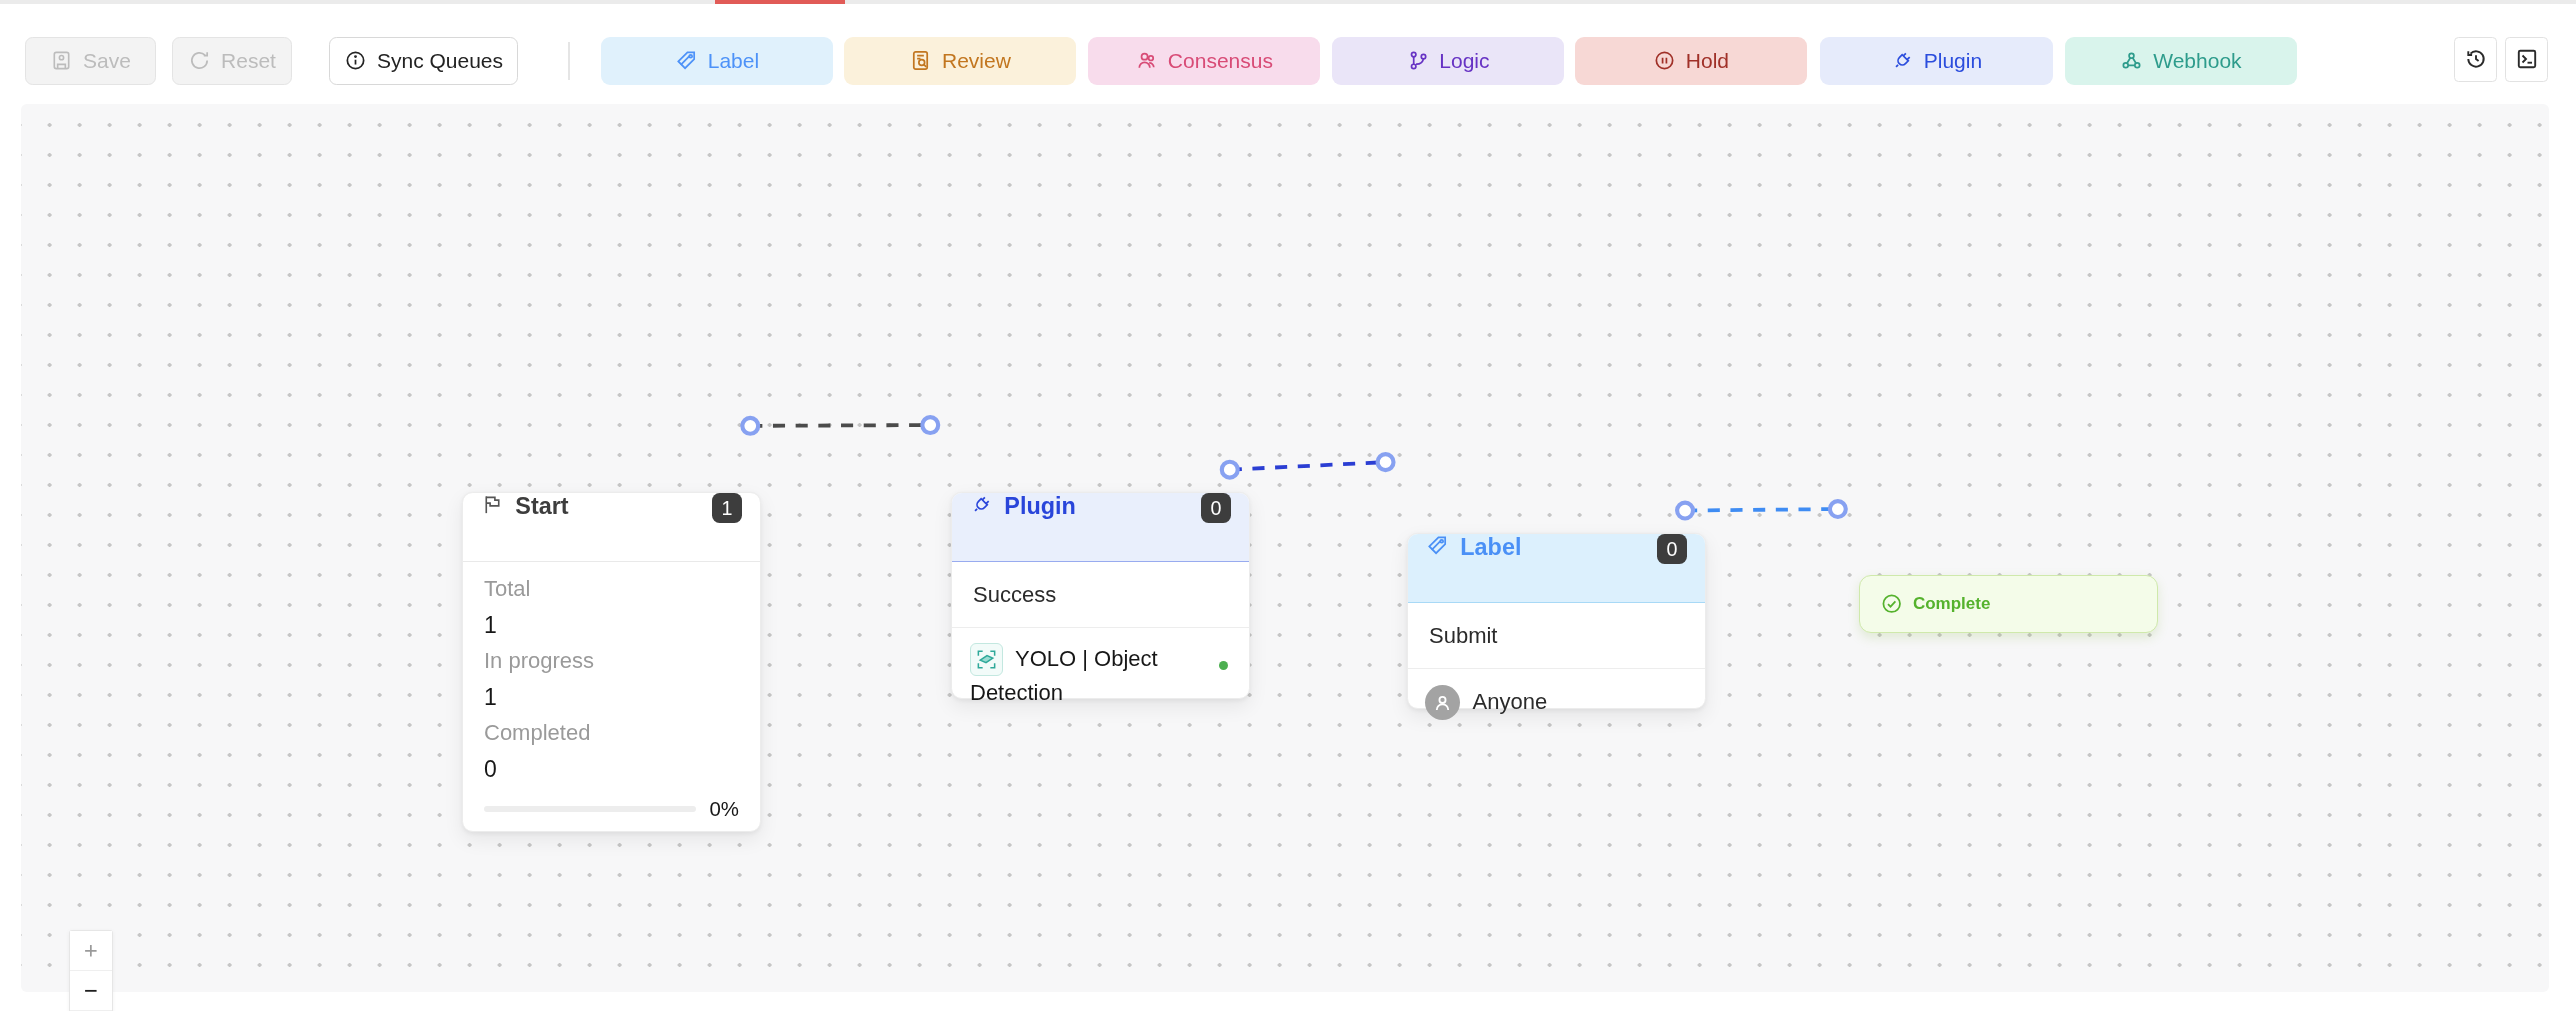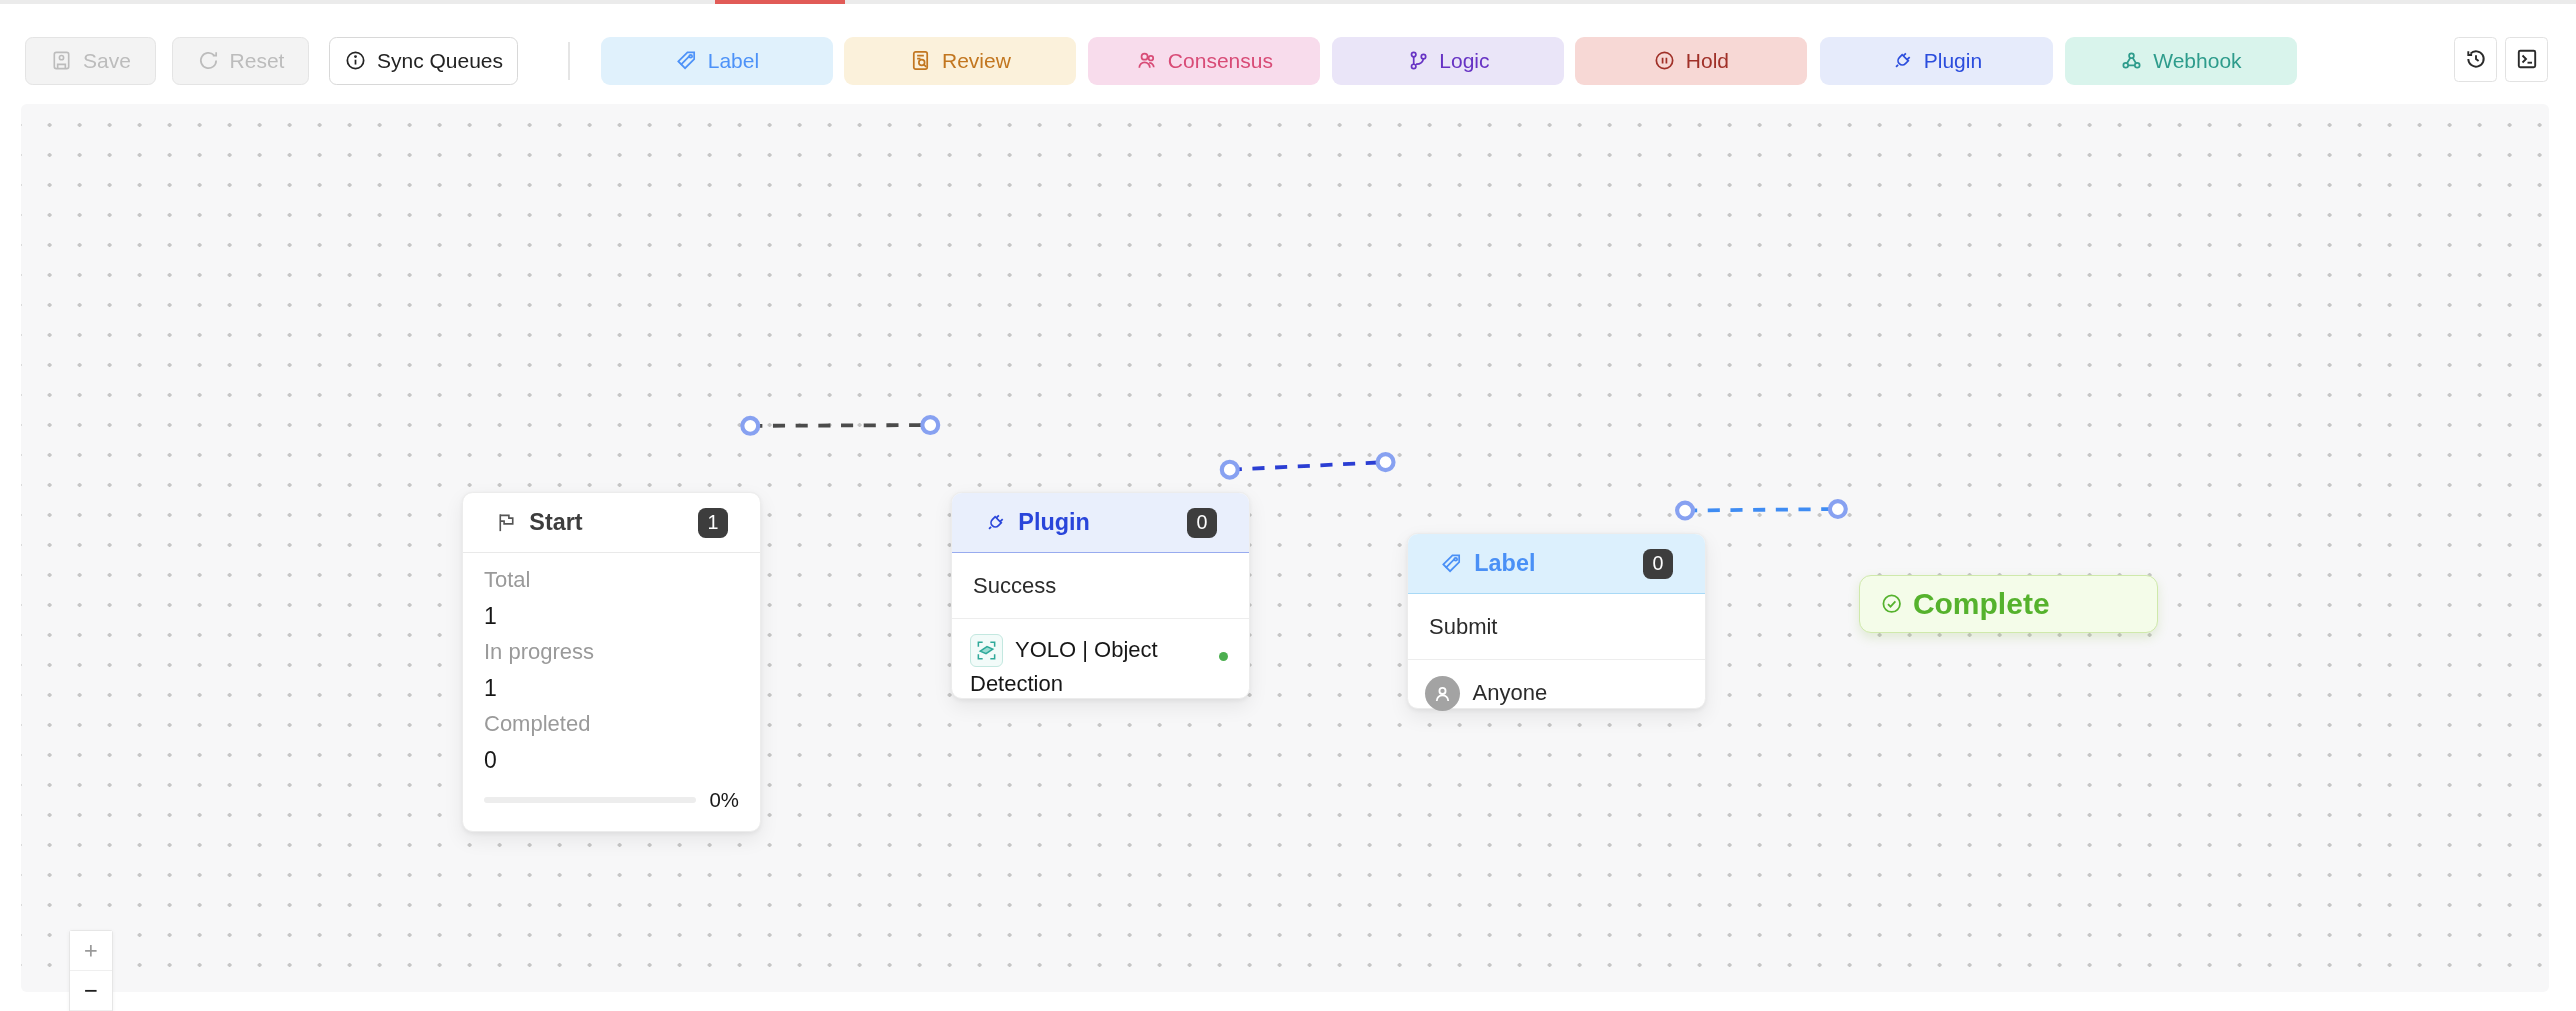--- a/index.html
+++ b/index.html
@@ -26,21 +26,21 @@
 
   
   .canvas{position:absolute;left:21px;top:104px;width:2528px;height:888px;background:#f7f7f8;
           border-radius:6px;
           background-image:radial-gradient(#c6c6c6 1.7px,transparent 2.1px);
           background-size:30px 30px;background-position:13.6px 6px;}
 
   
   .node{position:absolute;background:#fff;border:0.8px solid #ececec;border-radius:10.6px;
         box-shadow:0 7.6px 19.7px rgba(0,0,0,.07),0 1.5px 4.5px rgba(0,0,0,.05);box-sizing:border-box;z-index:10;}
-  .node-header{height:60px;display:flex;align-items:center;gap:11.3px;padding:0 32px;
+  .node-header{height:69px;display:flex;gap:11.3px;padding:0 18px;
                border-bottom:0.8px solid #e9e9e9;border-radius:9.8px 9.8px 0 0;box-sizing:border-box;}
   .node-title{font-size:23.4px;font-weight:600;}
   .badge{margin-left:auto;min-width:30px;height:30px;background:#3d3d3d;color:#fff;border-radius:7.6px;
          font-size:19.7px;display:flex;align-items:center;justify-content:center;padding:0 6px;box-sizing:border-box;}
 
   
   .n-start{left:441px;top:388px;width:299px;height:340px;}
   .n-start .node-header{color:#3d3d3d;}
   .start-body{padding:9px 21px 0;}
   .stat-label{font-size:22px;color:#9a9a9a;line-height:36px;}
@@ -65,21 +65,21 @@
   .n-label .node-header{background:#dcf0fd;border-bottom:1.5px solid #a8d9f6;color:#4a90f6;}
   .anyone-row{height:66px;display:flex;align-items:center;gap:13px;padding:0 16.6px;box-sizing:border-box;}
   .avatar{width:35px;height:35px;border-radius:50%;background:#a3a3a3;display:flex;align-items:center;
           justify-content:center;}
   .anyone-text{font-size:22px;color:#2b2b2b;}
 
   
   .n-complete{left:1838px;top:471px;width:299px;height:58px;background:#f4fce9;border:0.8px solid #cfe9ab;
               border-radius:12px;display:flex;align-items:center;gap:9.8px;padding:0 19.7px;
               box-shadow:0 4.5px 10.6px rgba(130,180,60,.18);color:#55b22d;}
-  .complete-title{font-size:30px;font-weight:600;}
+  .complete-title{font-size:17px;font-weight:600;}
 
   
   .zoom-panel{position:absolute;left:48px;top:826px;width:42px;background:#fff;border:0.8px solid #e6e6e6;
               border-radius:3px;box-shadow:0 1.5px 4.5px rgba(0,0,0,.05);z-index:20;}
   .zoom-btn{width:100%;height:40px;display:flex;align-items:center;justify-content:center;background:#fff;
             border:none;border-bottom:0.8px solid #efefef;box-sizing:border-box;cursor:pointer;color:#1f1f1f;}
   .zoom-btn:last-child{border-bottom:none;}
   .zoom-btn.dim{color:#9a9a9a;}
 
   
@@ -100,21 +100,21 @@
       <span class="icon">
         <svg width="23" height="23" viewBox="0 0 24 24" fill="none" stroke="currentColor" stroke-width="1.7">
             <rect x="4.5" y="3.5" width="15" height="17" rx="2"></rect>
             <circle cx="12" cy="9" r="2.2"></circle>
             <path d="M8 20.5v-4.5h8v4.5"></path>
           </svg>
       </span>
       <span>Save</span>
     </button>
 
-    <button class="tb-btn tb-disabled" style="left:172px;width:137px;">
+    <button class="tb-btn tb-disabled" style="left:172px;width:120px;">
       <span class="icon">
         <svg width="23" height="23" viewBox="0 0 24 24" fill="none" stroke="currentColor" stroke-width="1.8">
             <path d="M20 12a8 8 0 1 1-2.3-5.6"></path>
             <path d="M20 3.5V7h-3.5"></path>
           </svg>
       </span>
       <span>Reset</span>
     </button>
 
     <button class="tb-btn tb-normal" style="left:329px;width:189px;">

